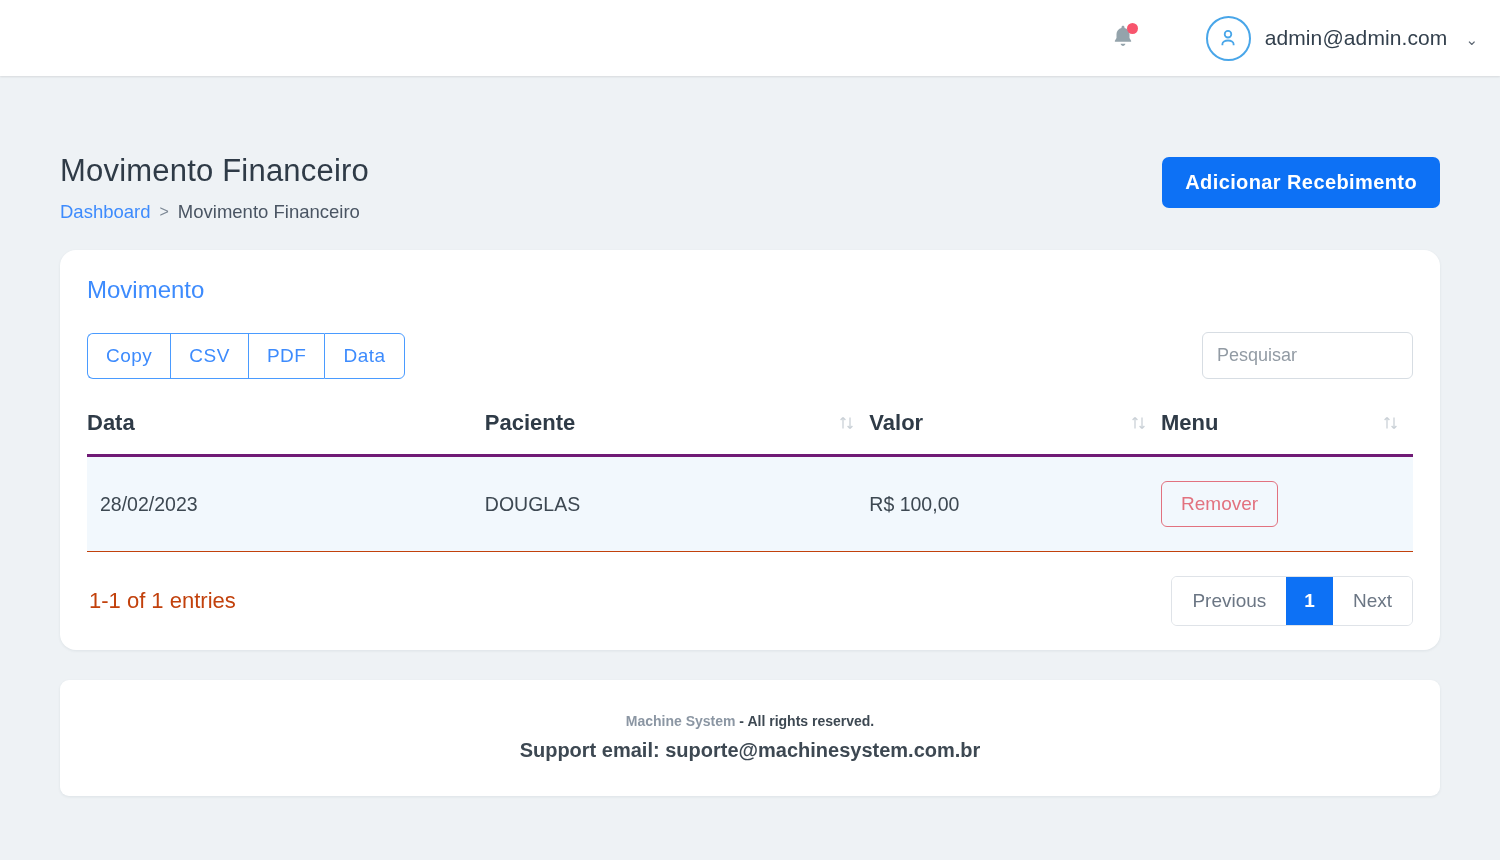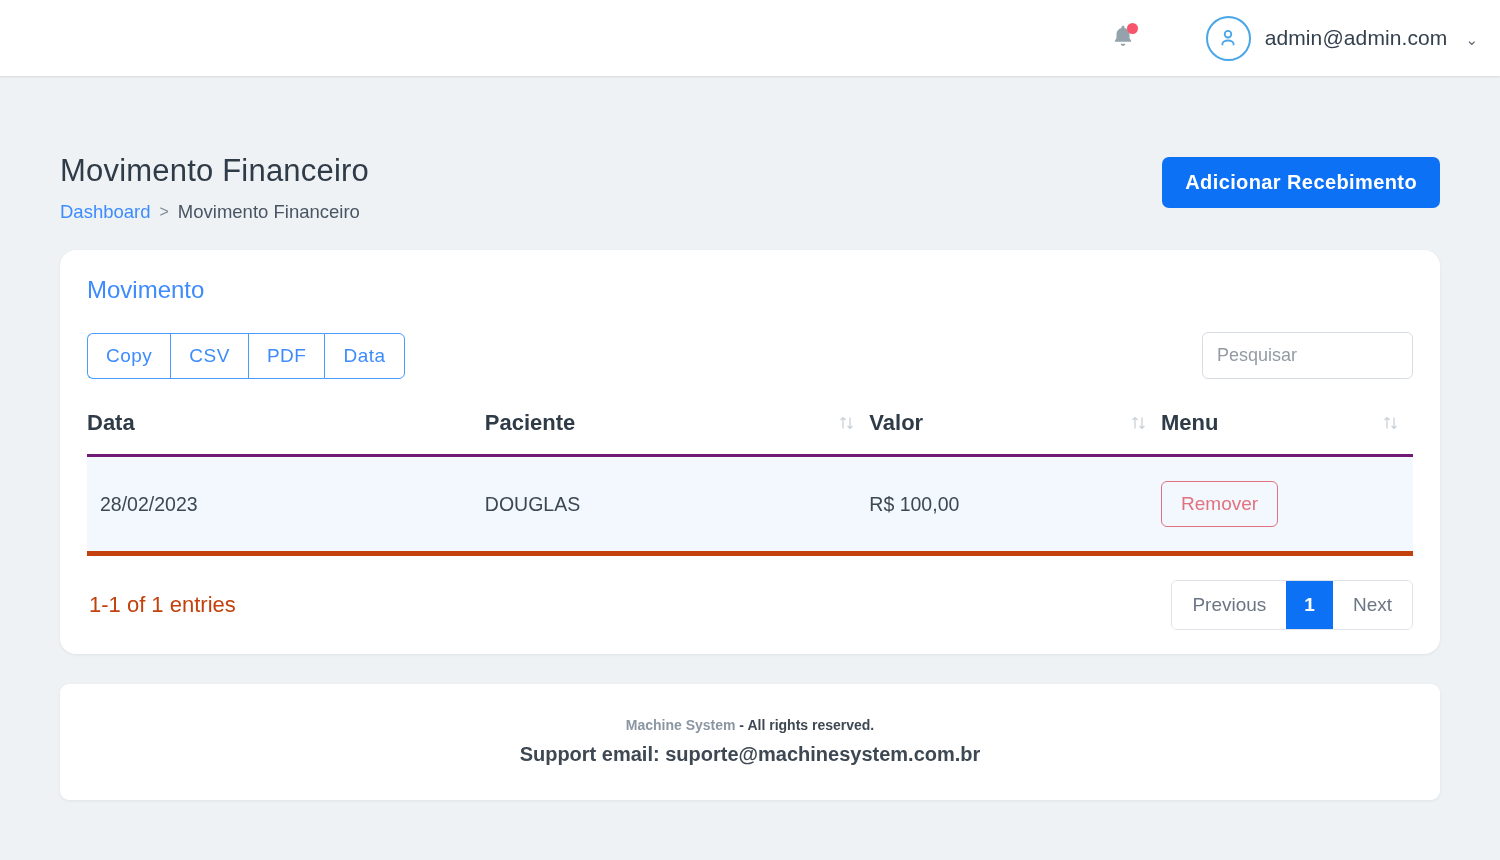--- a/index.html
+++ b/index.html
@@ -184,21 +184,21 @@
     align-items: center;
     justify-content: space-between;
     padding-right: 14px;
   }
   .sort-icon { display: inline-flex; opacity: .75; }
   tbody td {
     font-size: 19.5px;
     color: #3d4852;
     padding: 24px 0;
     background: #f2f8fd;
-    border-bottom: 5px solid #c2410c;
+    border-bottom: 1px solid #c2410c;
   }
   tbody td:first-child { padding-left: 13px; }
   .btn-danger {
     background: transparent;
     border: 1px solid #e2727f;
     color: #e2727f;
     border-radius: 6px;
     font-size: 19px;
     font-family: inherit;
     padding: 11px 19px;

